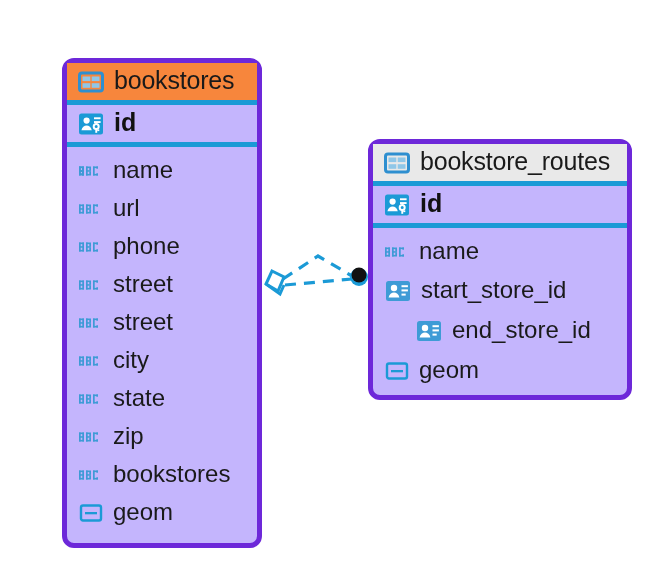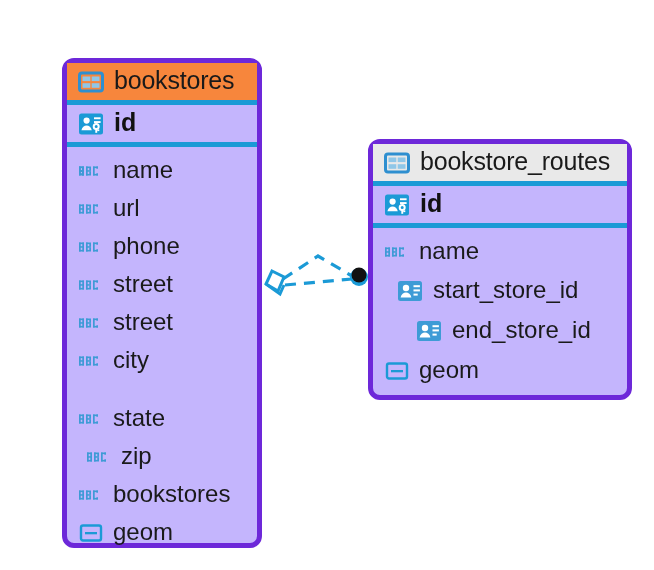--- a/index.html
+++ b/index.html
@@ -291,21 +291,21 @@
                 <rect x="15" y="15.9" width="5" height="1.6"></rect>
               <rect x="15" y="8.5" width="1.7" height="9"></rect>
                 <rect x="18.3" y="8.5" width="1.7" height="2.2"></rect>
               <rect x="18.3" y="15.3" width="1.7" height="2.2"></rect>
             </g>
           </svg>
         </span>
         <span class="row-label">city</span>
       </div>
 
-      <div class="attr-row" style="height:38px;margin-top:20px;">
+      <div class="attr-row" style="height:38px;">
         <span class="icon icon-abc">
           <svg viewBox="0 0 26 26" width="26" height="26" aria-hidden="true">
             <g fill="#3E9BD6">
               <rect x="1" y="8.5" width="5" height="1.6"></rect>
                 <rect x="1" y="15.9" width="5" height="1.6"></rect>
               <rect x="1" y="8.5" width="1.7" height="9"></rect>
                 <rect x="4.3" y="8.5" width="1.7" height="9"></rect>
               <rect x="1" y="12.2" width="5" height="1.5"></rect>
               <rect x="8" y="8.5" width="5" height="1.6"></rect>
                 <rect x="8" y="12.2" width="5" height="1.5"></rect>
@@ -317,21 +317,21 @@
                 <rect x="15" y="15.9" width="5" height="1.6"></rect>
               <rect x="15" y="8.5" width="1.7" height="9"></rect>
                 <rect x="18.3" y="8.5" width="1.7" height="2.2"></rect>
               <rect x="18.3" y="15.3" width="1.7" height="2.2"></rect>
             </g>
           </svg>
         </span>
         <span class="row-label">state</span>
       </div>
 
-      <div class="attr-row" style="height:38px;margin-left:8px;">
+      <div class="attr-row" style="height:38px;">
         <span class="icon icon-abc">
           <svg viewBox="0 0 26 26" width="26" height="26" aria-hidden="true">
             <g fill="#3E9BD6">
               <rect x="1" y="8.5" width="5" height="1.6"></rect>
                 <rect x="1" y="15.9" width="5" height="1.6"></rect>
               <rect x="1" y="8.5" width="1.7" height="9"></rect>
                 <rect x="4.3" y="8.5" width="1.7" height="9"></rect>
               <rect x="1" y="12.2" width="5" height="1.5"></rect>
               <rect x="8" y="8.5" width="5" height="1.6"></rect>
                 <rect x="8" y="12.2" width="5" height="1.5"></rect>
@@ -441,21 +441,21 @@
                 <rect x="15" y="15.9" width="5" height="1.6"></rect>
               <rect x="15" y="8.5" width="1.7" height="9"></rect>
                 <rect x="18.3" y="8.5" width="1.7" height="2.2"></rect>
               <rect x="18.3" y="15.3" width="1.7" height="2.2"></rect>
             </g>
           </svg>
         </span>
         <span class="row-label">name</span>
       </div>
 
-      <div class="attr-row" style="height:40px;margin-left:12px;">
+      <div class="attr-row" style="height:40px;">
         <span class="icon icon-card">
           <svg viewBox="0 0 28 28" width="28" height="28" aria-hidden="true">
             <rect x="2" y="4" width="24" height="20" rx="2.5" ry="2.5" fill="#3E9BD6"></rect>
             <circle cx="10" cy="11" r="3.2" fill="#ffffff"></circle>
             <path d="M4.6 20.6c0.7-3.4 3-5 5.4-5s4.7 1.6 5.4 5z" fill="#ffffff"></path>
             <rect x="17.5" y="8.2" width="6.4" height="2" fill="#ffffff"></rect>
             <rect x="17.5" y="12.4" width="6.4" height="2" fill="#ffffff"></rect>
             <rect x="17.5" y="16.6" width="4.2" height="2" fill="#ffffff"></rect>
           </svg>
         </span>

